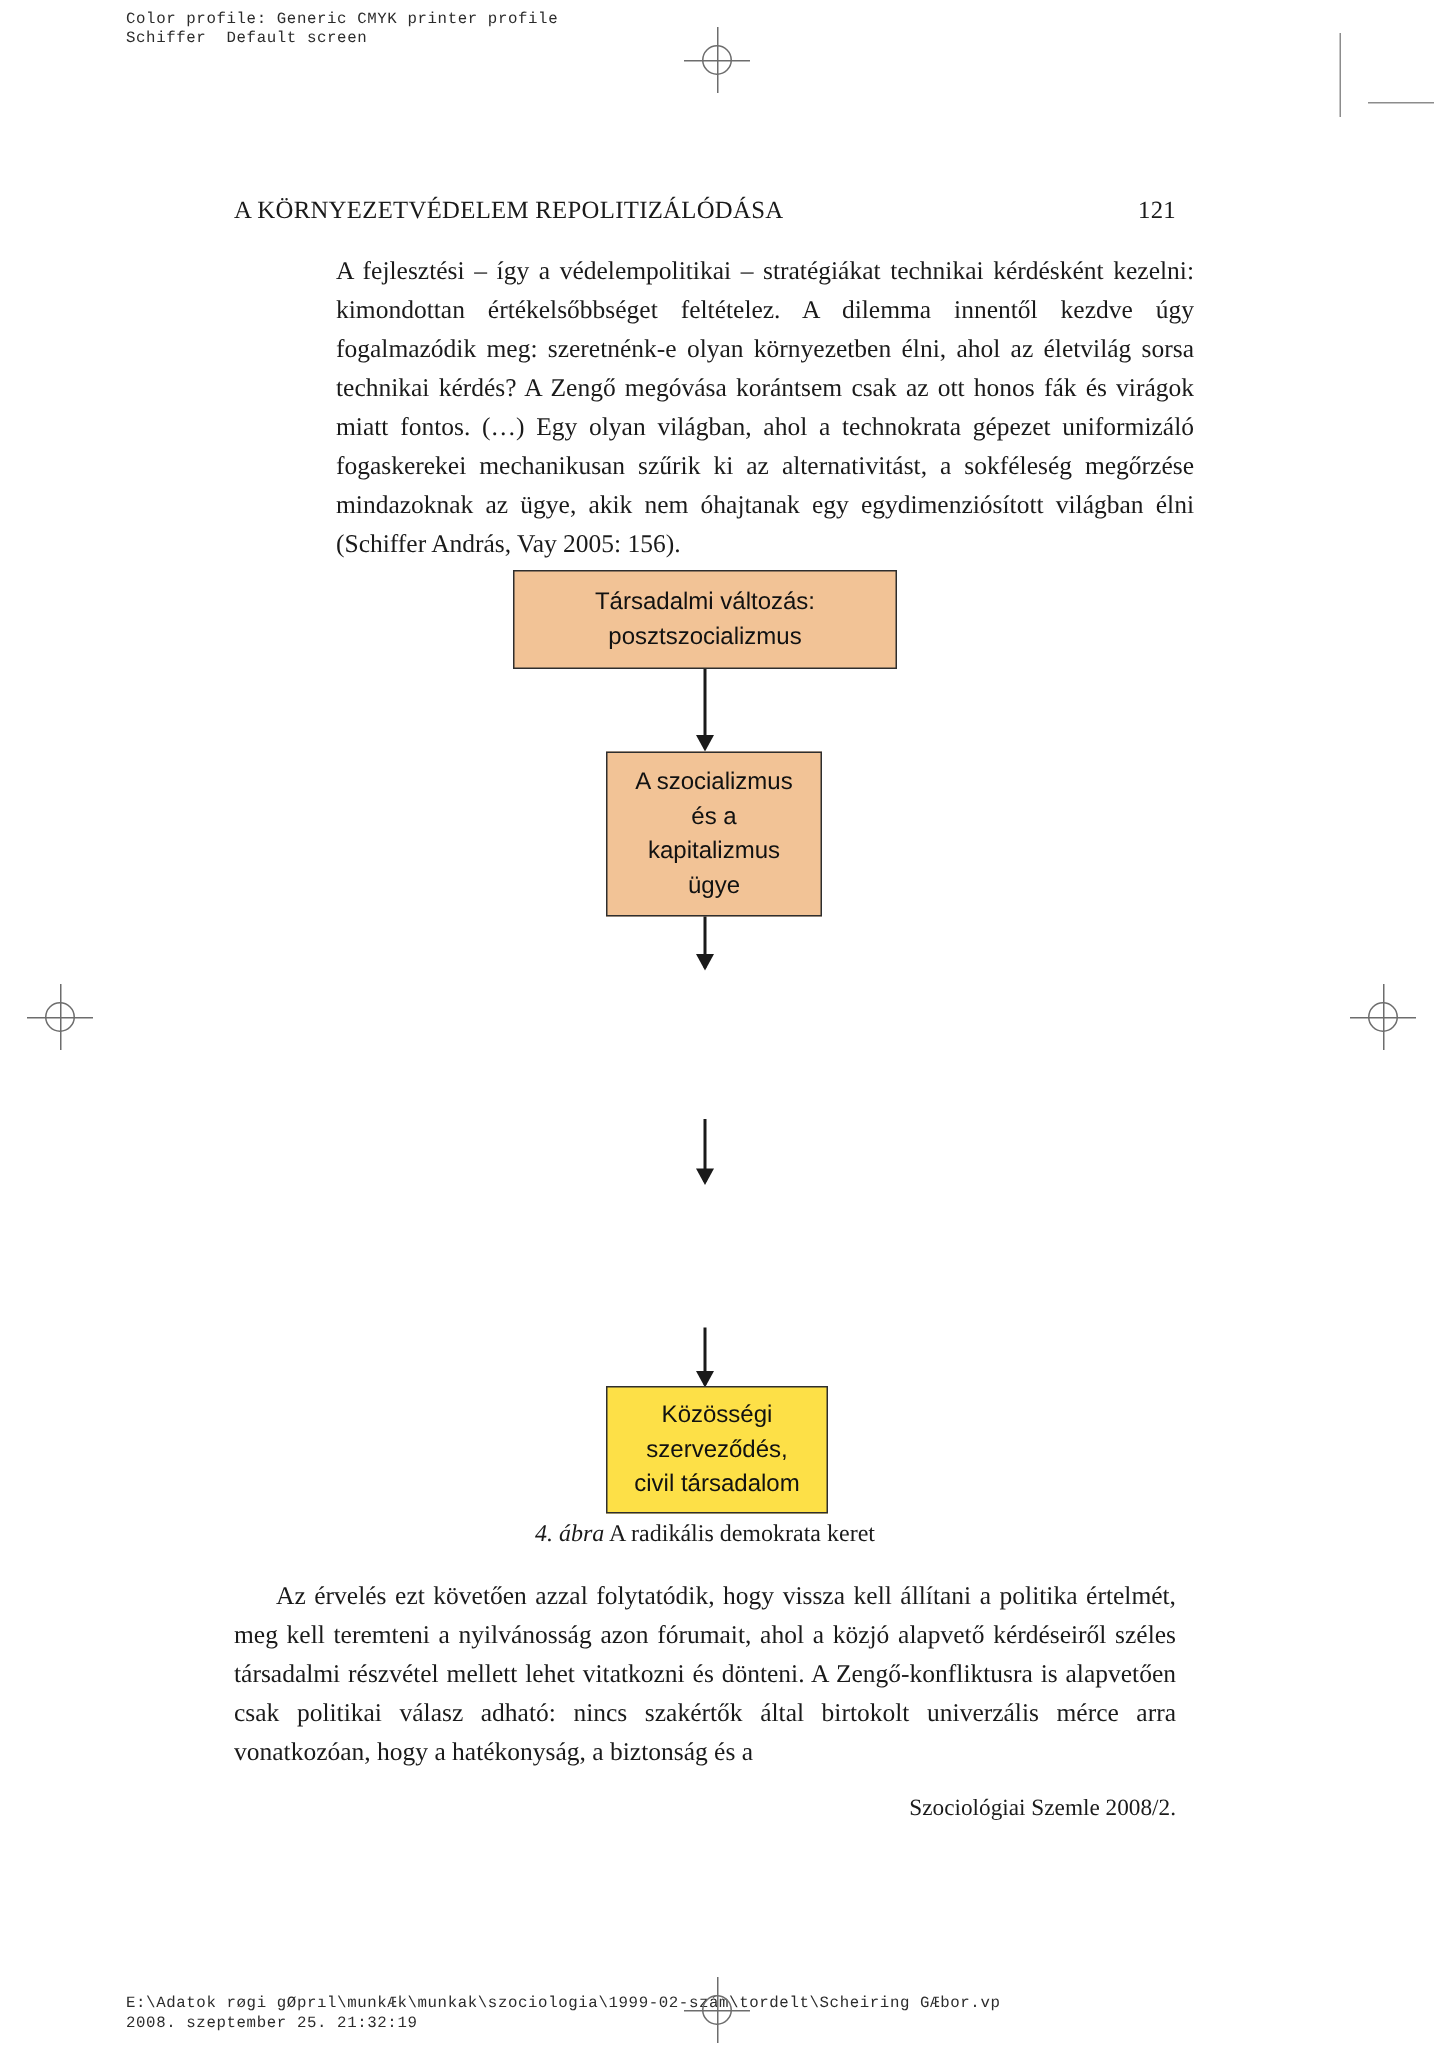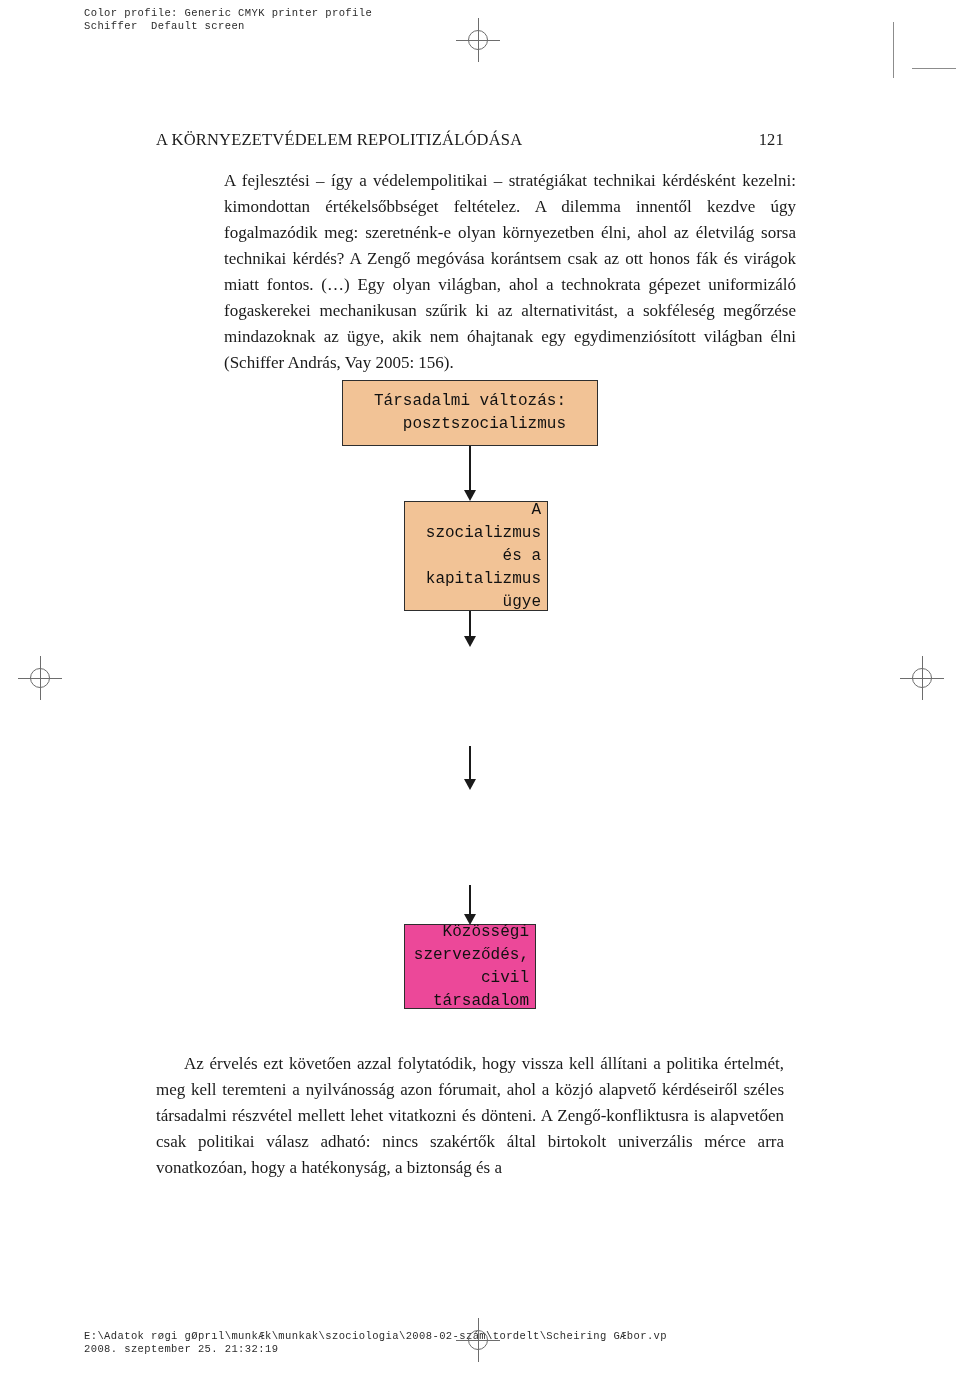--- a/index.html
+++ b/index.html
@@ -131,22 +131,22 @@
     width: 628px;
     height: 620px;
   }
   .node {
     position: absolute;
     box-sizing: border-box;
     border: 1.4px solid #2e2e2e;
     display: flex;
     align-items: center;
     justify-content: center;
-    text-align: right;
-    font-family: Liberation Mono, monospace;
+    text-align: center;
+    font-family: Liberation Sans, sans-serif;
     font-size: 16px;
     line-height: 23px;
     color: #111111;
   }
   .node span { display: block; padding: 0 6px; }
 
   .connector {
     position: absolute;
     width: 1.6px;
     background: #1a1a1a;
@@ -160,21 +160,21 @@
   }
 </style>
 </head>
 <body>
 
 <div id="page">
 
   <div class="prepress" id="prepress-top"><span>Color profile: Generic CMYK printer profile</span>
 <span>Schiffer  Default screen</span></div>
 
-  <div class="prepress" id="prepress-bottom"><span>E:\Adatok røgi gØprıl\munkÆk\munkak\szociologia\2008-02-szám\tordelt\Scheiring GÆbor.vp</span>
+  <div class="prepress" id="prepress-bottom"><span>E:\Adatok røgi gØprıl\munkÆk\munkak\szociologia\1999-02-szám\tordelt\Scheiring GÆbor.vp</span>
 <span>2008. szeptember 25. 21:32:19</span></div>
 
   <div class="regmark" id="regmark-top">
     <div class="hline"></div>
     <div class="vline"></div>
     <div class="ring"></div>
   </div>
   <div class="regmark" id="regmark-left">
     <div class="hline"></div>
     <div class="vline"></div>
@@ -222,27 +222,32 @@
     </div>
     <div class="connector" style="left:313px; top:231px; height:34px;"></div>
     <div class="arrowhead" style="left:307.5px; top:256px;"></div>
 
     <div class="connector" style="left:313px; top:366px; height:42px;"></div>
     <div class="arrowhead" style="left:307.5px; top:399px;"></div>
 
     <div class="connector" style="left:313px; top:505px; height:38px;"></div>
     <div class="arrowhead" style="left:307.5px; top:534px;"></div>
 
-    <div class="node" style="left: 248px; top: 544px; width: 132px; height: 85px; background: #ec4899;" id="n4">
+    <div class="node" style="left: 248px; top: 544px; width: 148px; height: 85px; background: #fde047;" id="n4">
       <span>
           <div>Közösségi</div>
           <div>szerveződés,</div>
           <div>civil társadalom</div>
         </span>
     </div>
 
   </div>
 
+  <div id="figure-caption">
+    <span class="figlabel"><em>4. ábra</em></span>
+    <span>A radikális demokrata keret</span>
+  </div>
 
   <div class="bodytext" id="para-after">Az érvelés ezt követően azzal folytatódik, hogy vissza kell állítani a politika értelmét, meg kell teremteni a nyilvánosság azon fórumait, ahol a közjó alapvető kérdéseiről széles társadalmi részvétel mellett lehet vitatkozni és dönteni. A Zengő-konfliktusra is alapvetően csak politikai válasz adható: nincs szakértők által birtokolt univerzális mérce arra vonatkozóan, hogy a hatékonyság, a biztonság és a</div>
 
+  <div id="journal-footer">Szociológiai Szemle 2008/2.</div>
 
 </div>
 
 </body></html>

